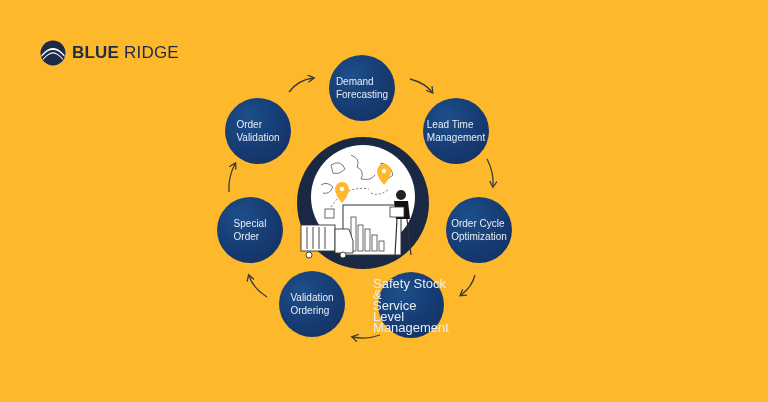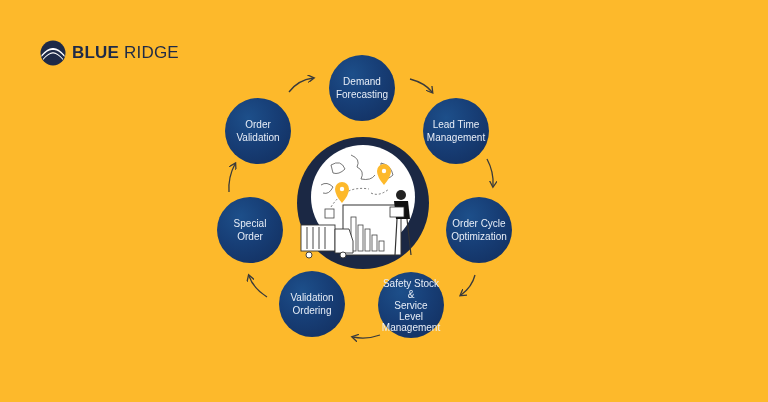--- a/index.html
+++ b/index.html
@@ -4,23 +4,23 @@
 <style>
   html, body { margin:0; padding:0; }
   body { width:768px; height:402px; overflow:hidden; background:#FDB92B; font-family:"Liberation Sans", sans-serif; position:relative; }
   .logo { position:absolute; left:40px; top:40px; display:flex; align-items:center; gap:6px; }
   .logo-mark { width:26px; height:26px; }
   .logo-text { font-size:17px; color:#1e2a47; letter-spacing:0.2px; }
   .logo-text b { font-weight:700; }
   .logo-text span.light { font-weight:400; }
   .node { position:absolute; width:66px; height:66px; border-radius:50%;
           background:radial-gradient(circle at 35% 30%, #1d4f8a 0%, #173e76 45%, #122d5c 100%);
-          color:#e8eef7; display:flex; align-items:center; justify-content:center; text-align:center;
+          color:#e8eef7; display:flex; align-items:center; justify-content:center; 
           font-size:10px; line-height:13px; box-sizing:border-box; padding:0 4px; }
-  .node.small { font-size:10px; line-height:11px; }
+  .node.small { font-size:13px; line-height:11px; }
   .node-label { white-space:pre-line; }
   .center { position:absolute; left:297px; top:137px; width:132px; height:132px; border-radius:50%; background:#1b2844; }
   .center-inner { position:absolute; left:14px; top:8px; width:104px; height:104px; border-radius:50%; background:#ffffff; overflow:hidden; }
   svg.overlay { position:absolute; left:0; top:0; }
 </style>
 </head>
 <body>
 
 <div class="logo">
   <svg class="logo-mark" viewBox="0 0 26 26">

